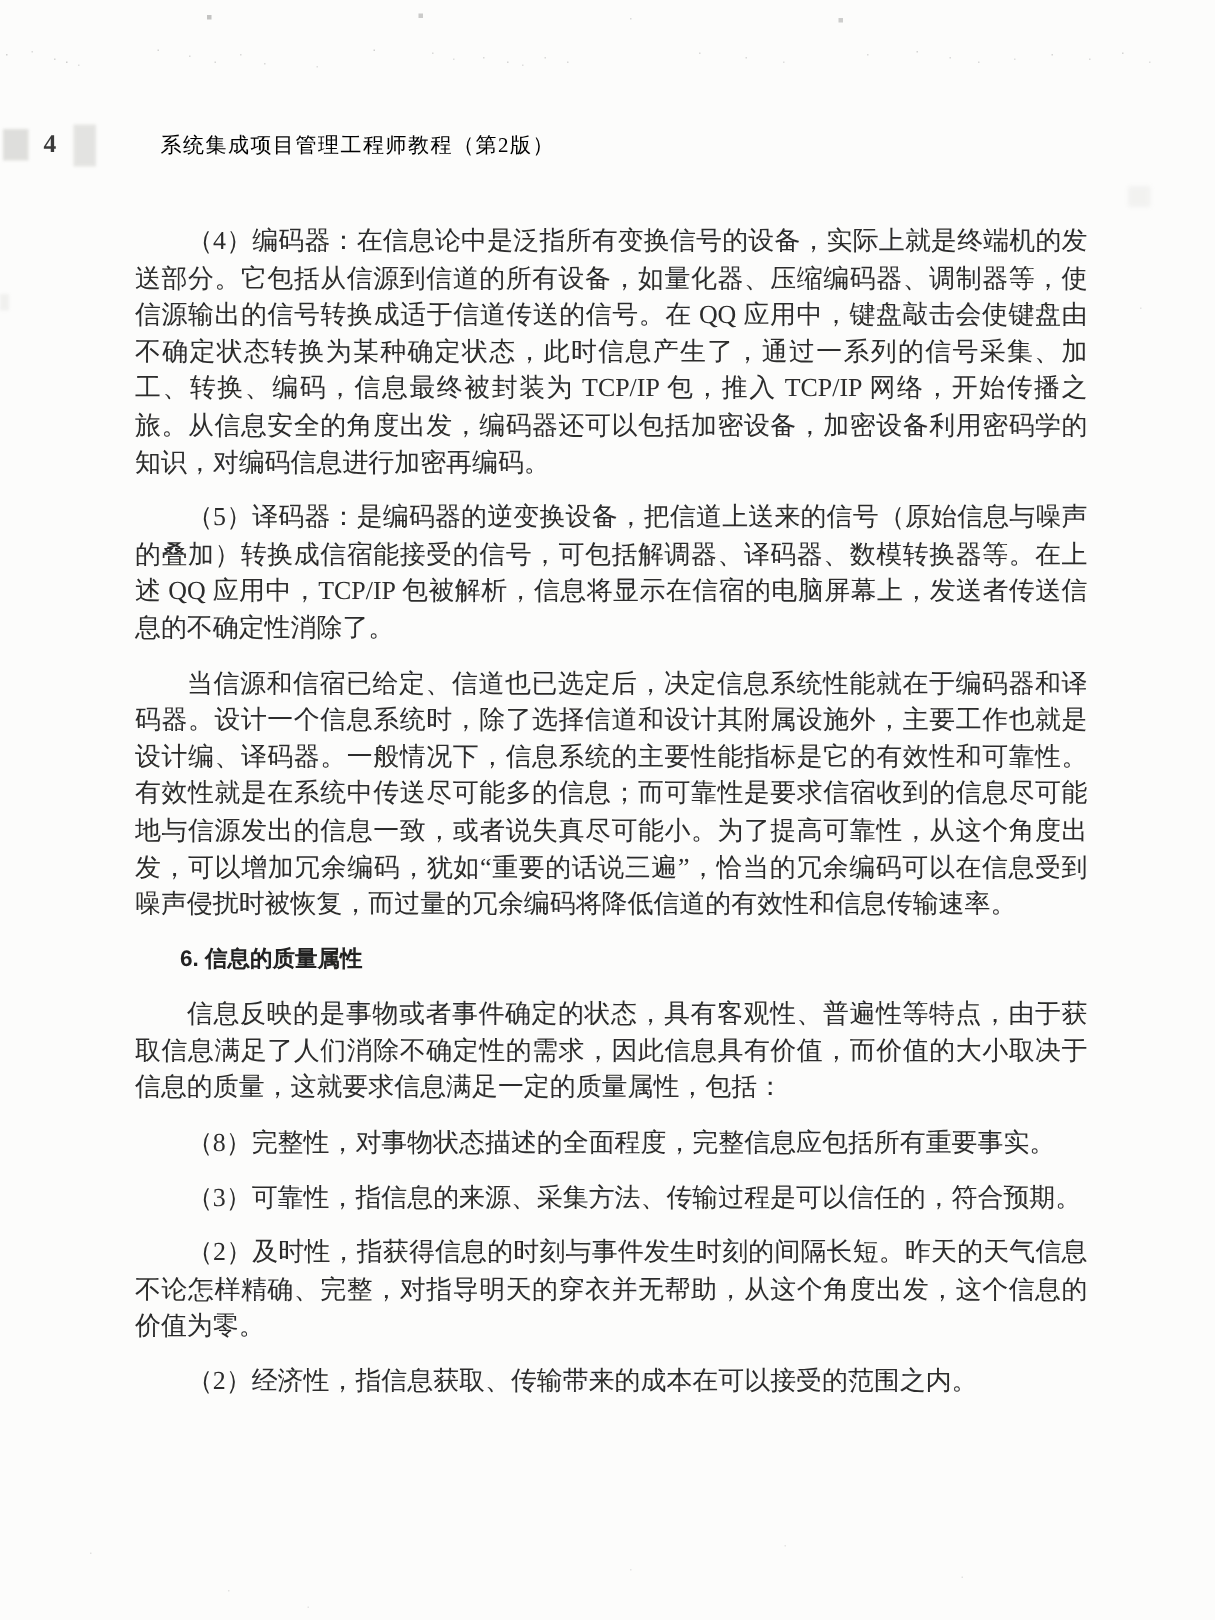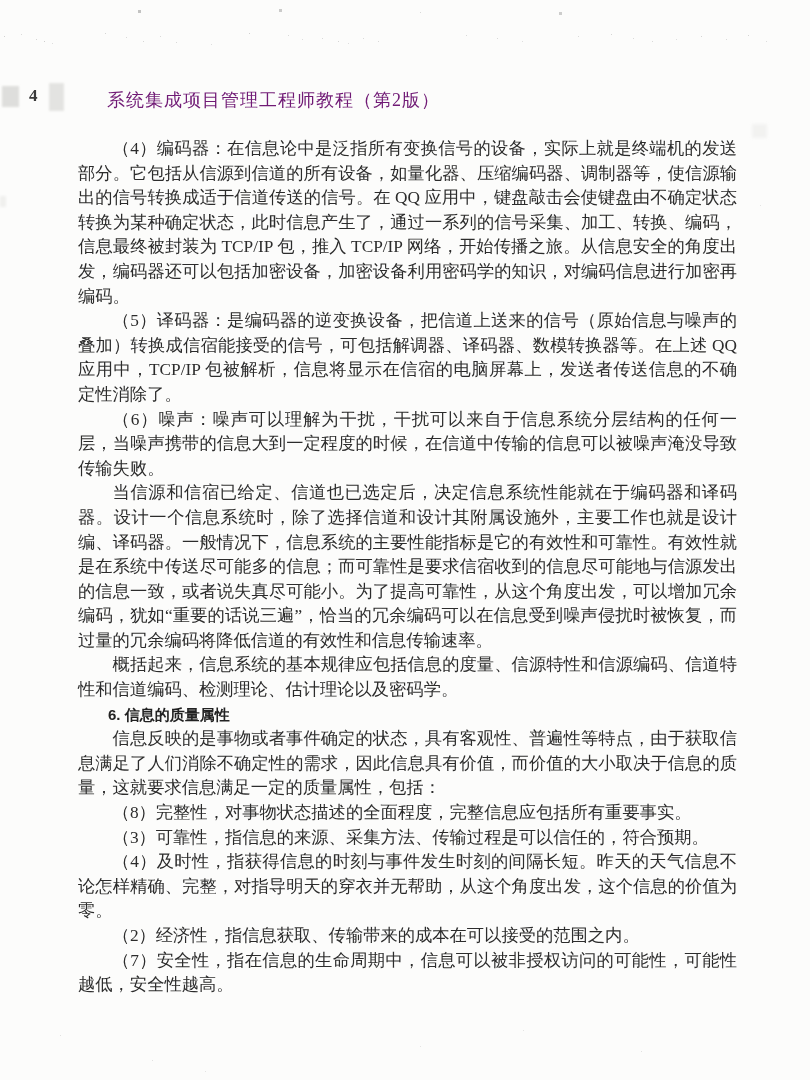--- a/index.html
+++ b/index.html
@@ -13,31 +13,31 @@
   .scan-page { position: absolute; inset: 0; background: #fcfcfb; }
 
   
   .page-header { position: absolute; top: 86px; left: 0; width: 810px; height: 24px; }
   .page-num {
     position: absolute; left: 29px; top: 0;
     font-size: 17px; font-weight: bold; color: #3a3a3a;
   }
   .book-title {
     position: absolute; left: 107px; top: 2px;
-    font-size: 18px; color: #701a75; letter-spacing: 1px;
+    font-size: 14px; color: #000000; letter-spacing: 1px;
   }
 
   
   .content {
     position: absolute; left: 78px; top: 137px; width: 659px;
     font-size: 17.3px; line-height: 24.6px;
     color: #2c2c2c;
     text-align: justify;
   }
-  .content p { margin: 0; text-indent: 2em; }
+  .content p { margin: 12px; text-indent: 2em; }
   .section-heading {
     margin: 0; text-indent: 2em;
     font-family: "Liberation Sans", "DejaVu Sans", sans-serif;
     font-weight: bold; font-size: 15px; color: #222;
   }
 
   
   .smudge { position: absolute; background: #c7c7c3; pointer-events: none; }
   .smudge-1 { left: 2px;  top: 86px;  width: 17px; height: 21px; opacity: .55; filter: blur(1.2px); }
   .smudge-2 { left: 49px; top: 83px;  width: 15px; height: 28px; opacity: .45; filter: blur(1.2px); }
@@ -84,25 +84,22 @@
   <div class="smudge smudge-4"></div>
 
   <div class="page-header">
     <span class="page-num">4</span>
     <span class="book-title">系统集成项目管理工程师教程（第2版）</span>
   </div>
 
   <div class="content">
     <p>（4）编码器：在信息论中是泛指所有变换信号的设备，实际上就是终端机的发送部分。它包括从信源到信道的所有设备，如量化器、压缩编码器、调制器等，使信源输出的信号转换成适于信道传送的信号。在 QQ 应用中，键盘敲击会使键盘由不确定状态转换为某种确定状态，此时信息产生了，通过一系列的信号采集、加工、转换、编码，信息最终被封装为 TCP/IP 包，推入 TCP/IP 网络，开始传播之旅。从信息安全的角度出发，编码器还可以包括加密设备，加密设备利用密码学的知识，对编码信息进行加密再编码。</p>
     <p>（5）译码器：是编码器的逆变换设备，把信道上送来的信号（原始信息与噪声的叠加）转换成信宿能接受的信号，可包括解调器、译码器、数模转换器等。在上述 QQ 应用中，TCP/IP 包被解析，信息将显示在信宿的电脑屏幕上，发送者传送信息的不确定性消除了。</p>
-    <p>（6）噪声：噪声可以理解为干扰，干扰可以来自于信息系统分层结构的任何一层，当噪声携带的信息大到一定程度的时候，在信道中传输的信息可以被噪声淹没导致传输失败。</p>
     <p>当信源和信宿已给定、信道也已选定后，决定信息系统性能就在于编码器和译码器。设计一个信息系统时，除了选择信道和设计其附属设施外，主要工作也就是设计编、译码器。一般情况下，信息系统的主要性能指标是它的有效性和可靠性。有效性就是在系统中传送尽可能多的信息；而可靠性是要求信宿收到的信息尽可能地与信源发出的信息一致，或者说失真尽可能小。为了提高可靠性，从这个角度出发，可以增加冗余编码，犹如“重要的话说三遍”，恰当的冗余编码可以在信息受到噪声侵扰时被恢复，而过量的冗余编码将降低信道的有效性和信息传输速率。</p>
-    <p>概括起来，信息系统的基本规律应包括信息的度量、信源特性和信源编码、信道特性和信道编码、检测理论、估计理论以及密码学。</p>
     <p class="section-heading">6. 信息的质量属性</p>
     <p>信息反映的是事物或者事件确定的状态，具有客观性、普遍性等特点，由于获取信息满足了人们消除不确定性的需求，因此信息具有价值，而价值的大小取决于信息的质量，这就要求信息满足一定的质量属性，包括：</p>
     <p>（8）完整性，对事物状态描述的全面程度，完整信息应包括所有重要事实。</p>
     <p>（3）可靠性，指信息的来源、采集方法、传输过程是可以信任的，符合预期。</p>
-    <p>（4）及时性，指获得信息的时刻与事件发生时刻的间隔长短。昨天的天气信息不论怎样精确、完整，对指导明天的穿衣并无帮助，从这个角度出发，这个信息的价值为零。</p>
+    <p>（2）及时性，指获得信息的时刻与事件发生时刻的间隔长短。昨天的天气信息不论怎样精确、完整，对指导明天的穿衣并无帮助，从这个角度出发，这个信息的价值为零。</p>
     <p>（2）经济性，指信息获取、传输带来的成本在可以接受的范围之内。</p>
-    <p>（7）安全性，指在信息的生命周期中，信息可以被非授权访问的可能性，可能性越低，安全性越高。</p>
   </div>
 
 </div>
 
 </body></html>

